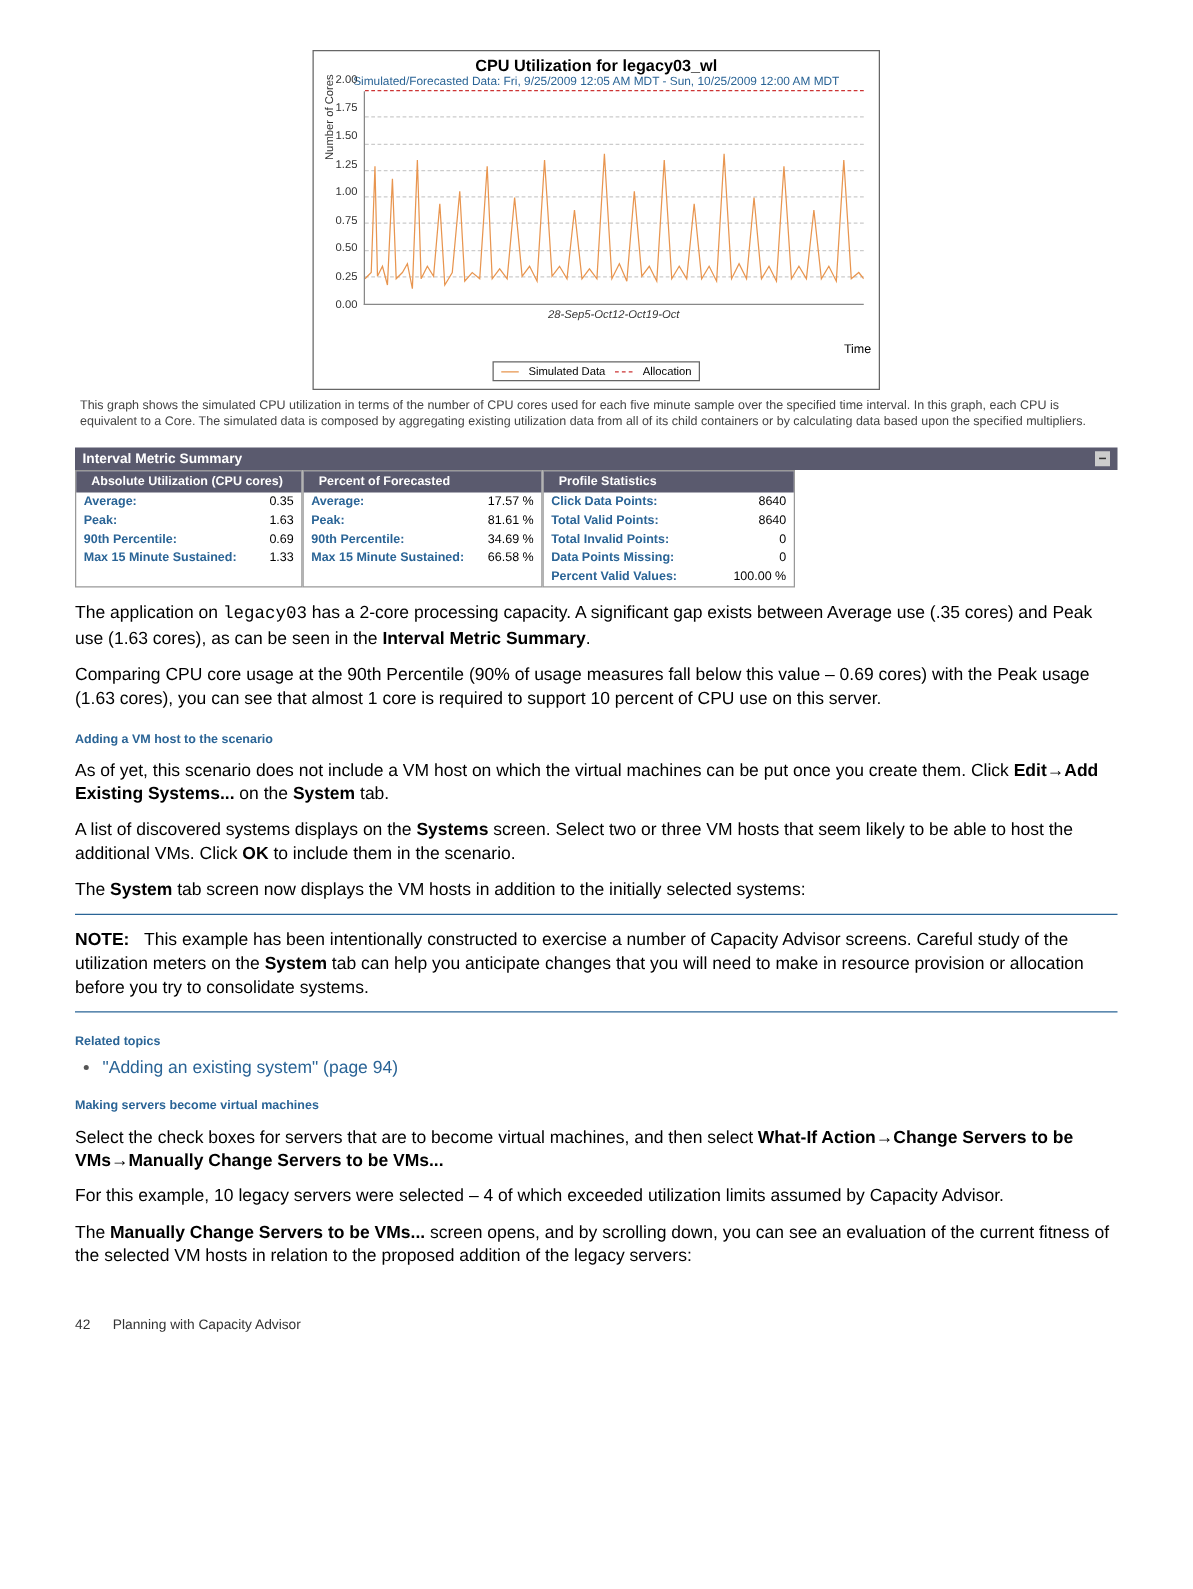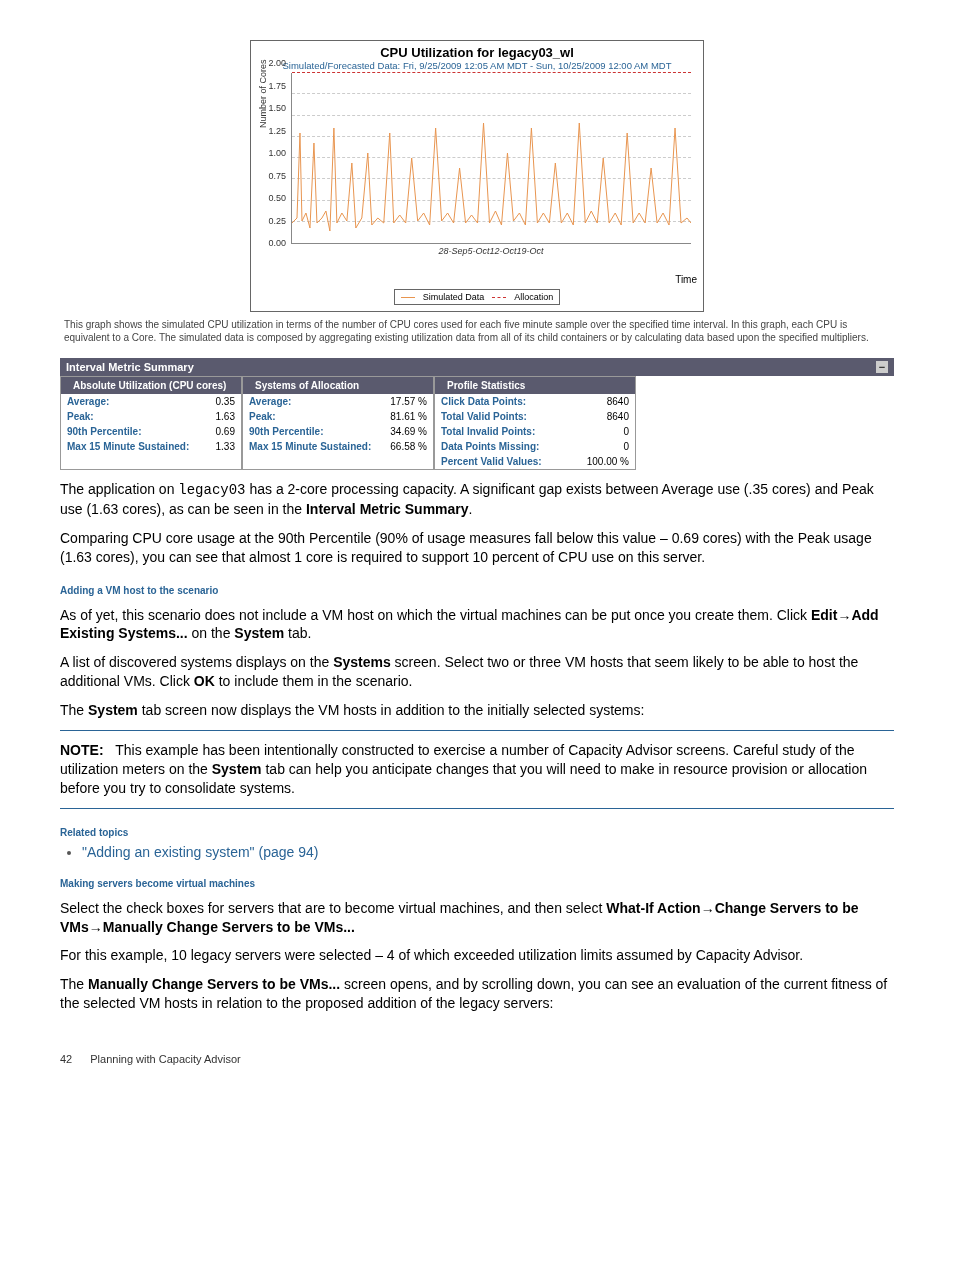--- a/index.html
+++ b/index.html
@@ -200,21 +200,21 @@
       <div class="sum-row">
           <span class="lbl">90th Percentile:</span>
           <span>0.69</span>
         </div>
       <div class="sum-row">
           <span class="lbl">Max 15 Minute Sustained:</span>
           <span>1.33</span>
         </div>
     </div>
     <div class="summary-col" style="width:190px">
-      <div class="col-hdr">Systems of Allocation</div>
+      <div class="col-hdr">Percent of Forecasted</div>
       <div class="sum-row">
           <span class="lbl">Average:</span>
           <span>17.57 %</span>
         </div>
       <div class="sum-row">
           <span class="lbl">Peak:</span>
           <span>81.61 %</span>
         </div>
       <div class="sum-row">
           <span class="lbl">90th Percentile:</span>

